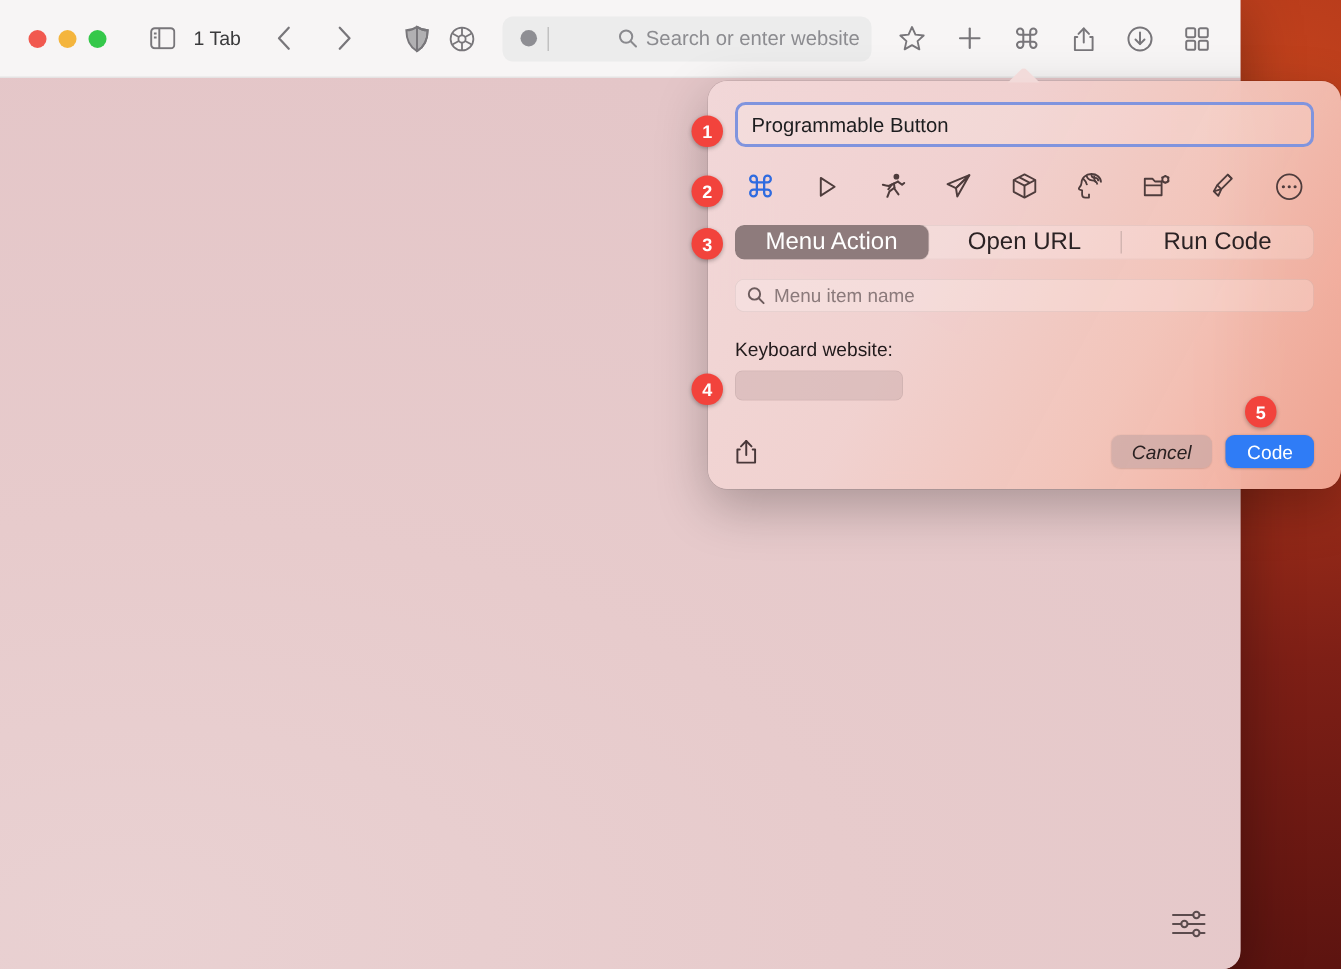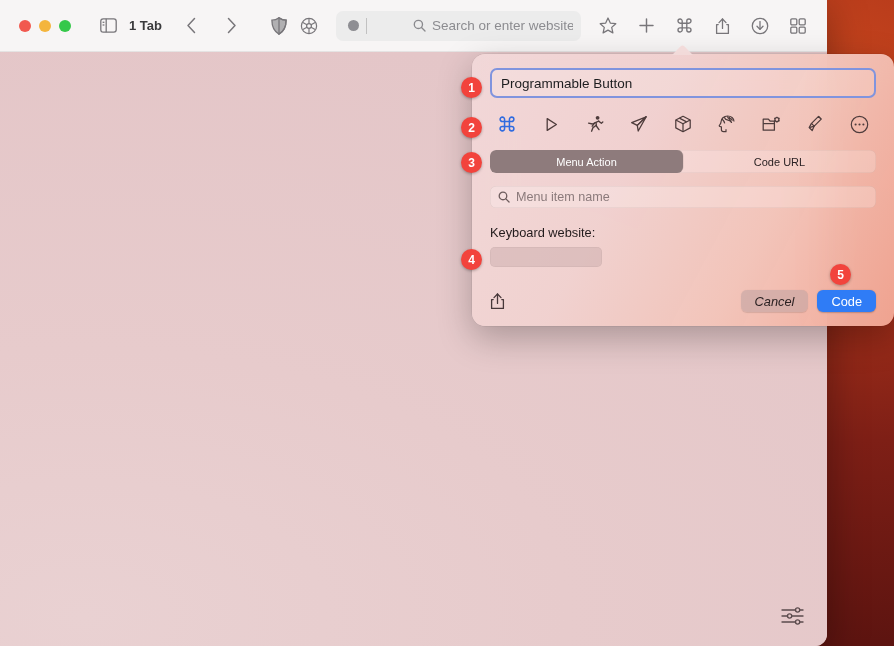--- a/index.html
+++ b/index.html
@@ -65,21 +65,21 @@
   .tb-icon {
     width: 30px; height: 28px;
     display: flex; align-items: center; justify-content: center;
     color: #78767a;
     flex: 0 0 auto;
   }
   .tb-icon svg { display: block; }
 
   .tab-count {
     font-size: 13px;
-    font-weight: bold;
+    font-weight: normal;
     color: #3a3a3c;
     margin-left: 6px;
     margin-right: 6px;
     white-space: nowrap;
   }
   .nav-group { display: flex; align-items: center; gap: 10px; margin-left: 8px; }
   .gap-l { margin-left: 18px; }
 
   
   #addressbar {
@@ -206,21 +206,21 @@
     border-radius: 6px;
     background: rgba(255,255,255,0.20);
     box-shadow: inset 0 0 0 0.5px rgba(0,0,0,0.07);
     overflow: hidden;
   }
   .seg {
     flex: 1 1 0;
     display: flex;
     align-items: center;
     justify-content: center;
-    font-size: 11px;
+    font-size: 16px;
     color: #2b2224;
     position: relative;
   }
   .seg + .seg:before {
     content:"";
     position:absolute; left:0; top:4px; bottom:4px;
     width:1px; background: rgba(0,0,0,0.14);
   }
   .seg.active {
     background: #8e7b7c;
@@ -534,21 +534,22 @@
           <circle cx="9.5" cy="9.5" r="8.2"></circle>
           <circle cx="5.6" cy="9.5" r="1.05" fill="currentColor" stroke="none"></circle>
           <circle cx="9.5" cy="9.5" r="1.05" fill="currentColor" stroke="none"></circle>
           <circle cx="13.4" cy="9.5" r="1.05" fill="currentColor" stroke="none"></circle>
         </svg>
       </div>
     </div>
 
     <div id="segmented">
       <div class="seg active">Menu Action</div>
-      <div class="seg">Code URL</div>
+      <div class="seg">Open URL</div>
+      <div class="seg">Run Code</div>
     </div>
 
     <div id="menu-search">
       <div class="mi">
         <svg width="12" height="12" viewBox="0 0 13 13" fill="none" stroke="currentColor" stroke-width="1.4">
           <circle cx="5.4" cy="5.4" r="4.1"></circle>
           <line x1="8.5" y1="8.5" x2="12" y2="12" stroke-linecap="round"></line>
         </svg>
       </div>
       <div class="mph">Menu item name</div>

